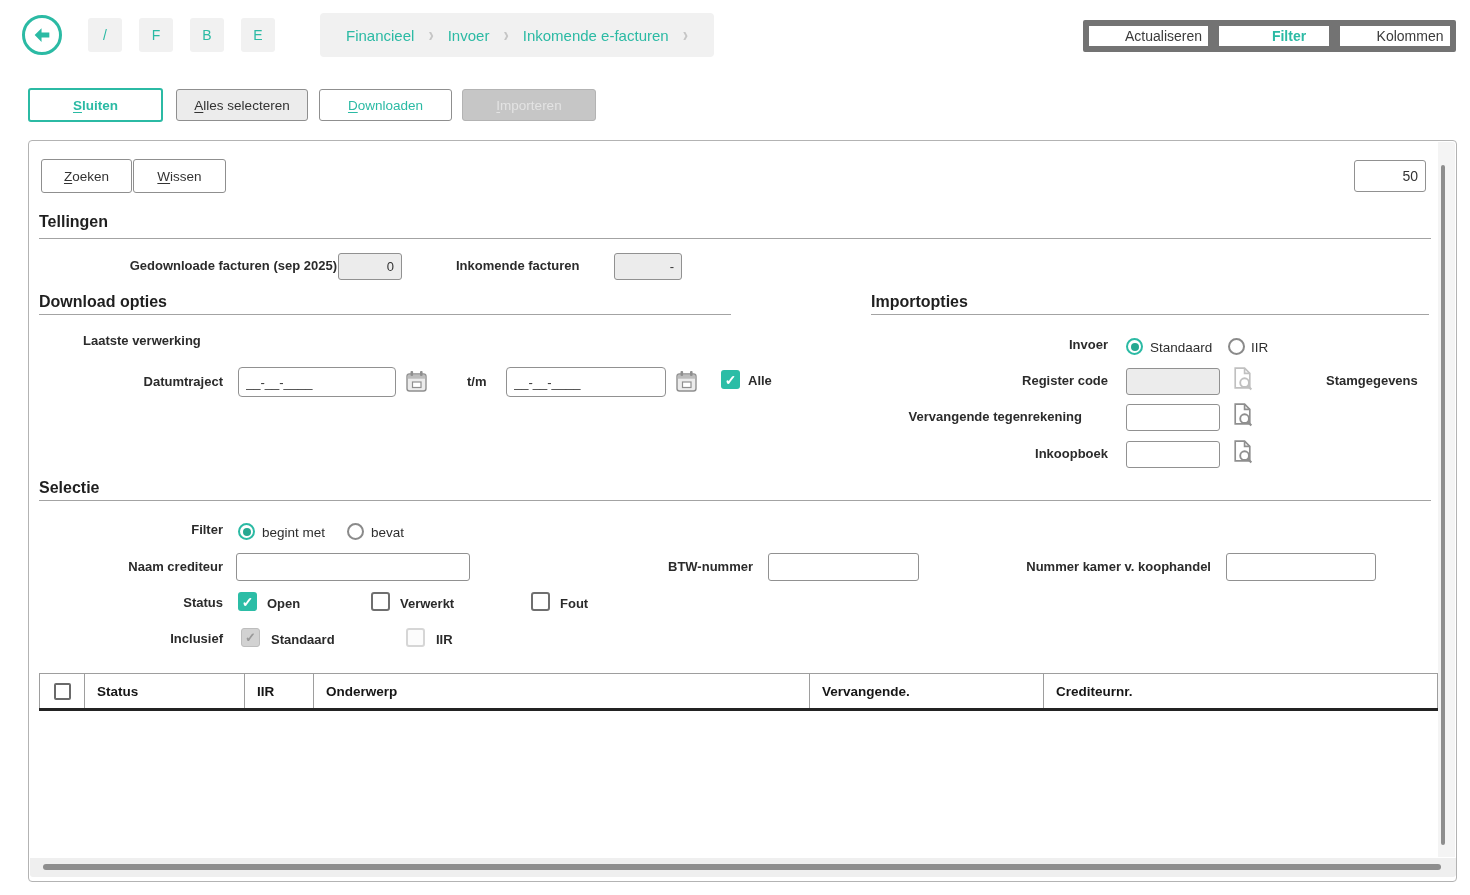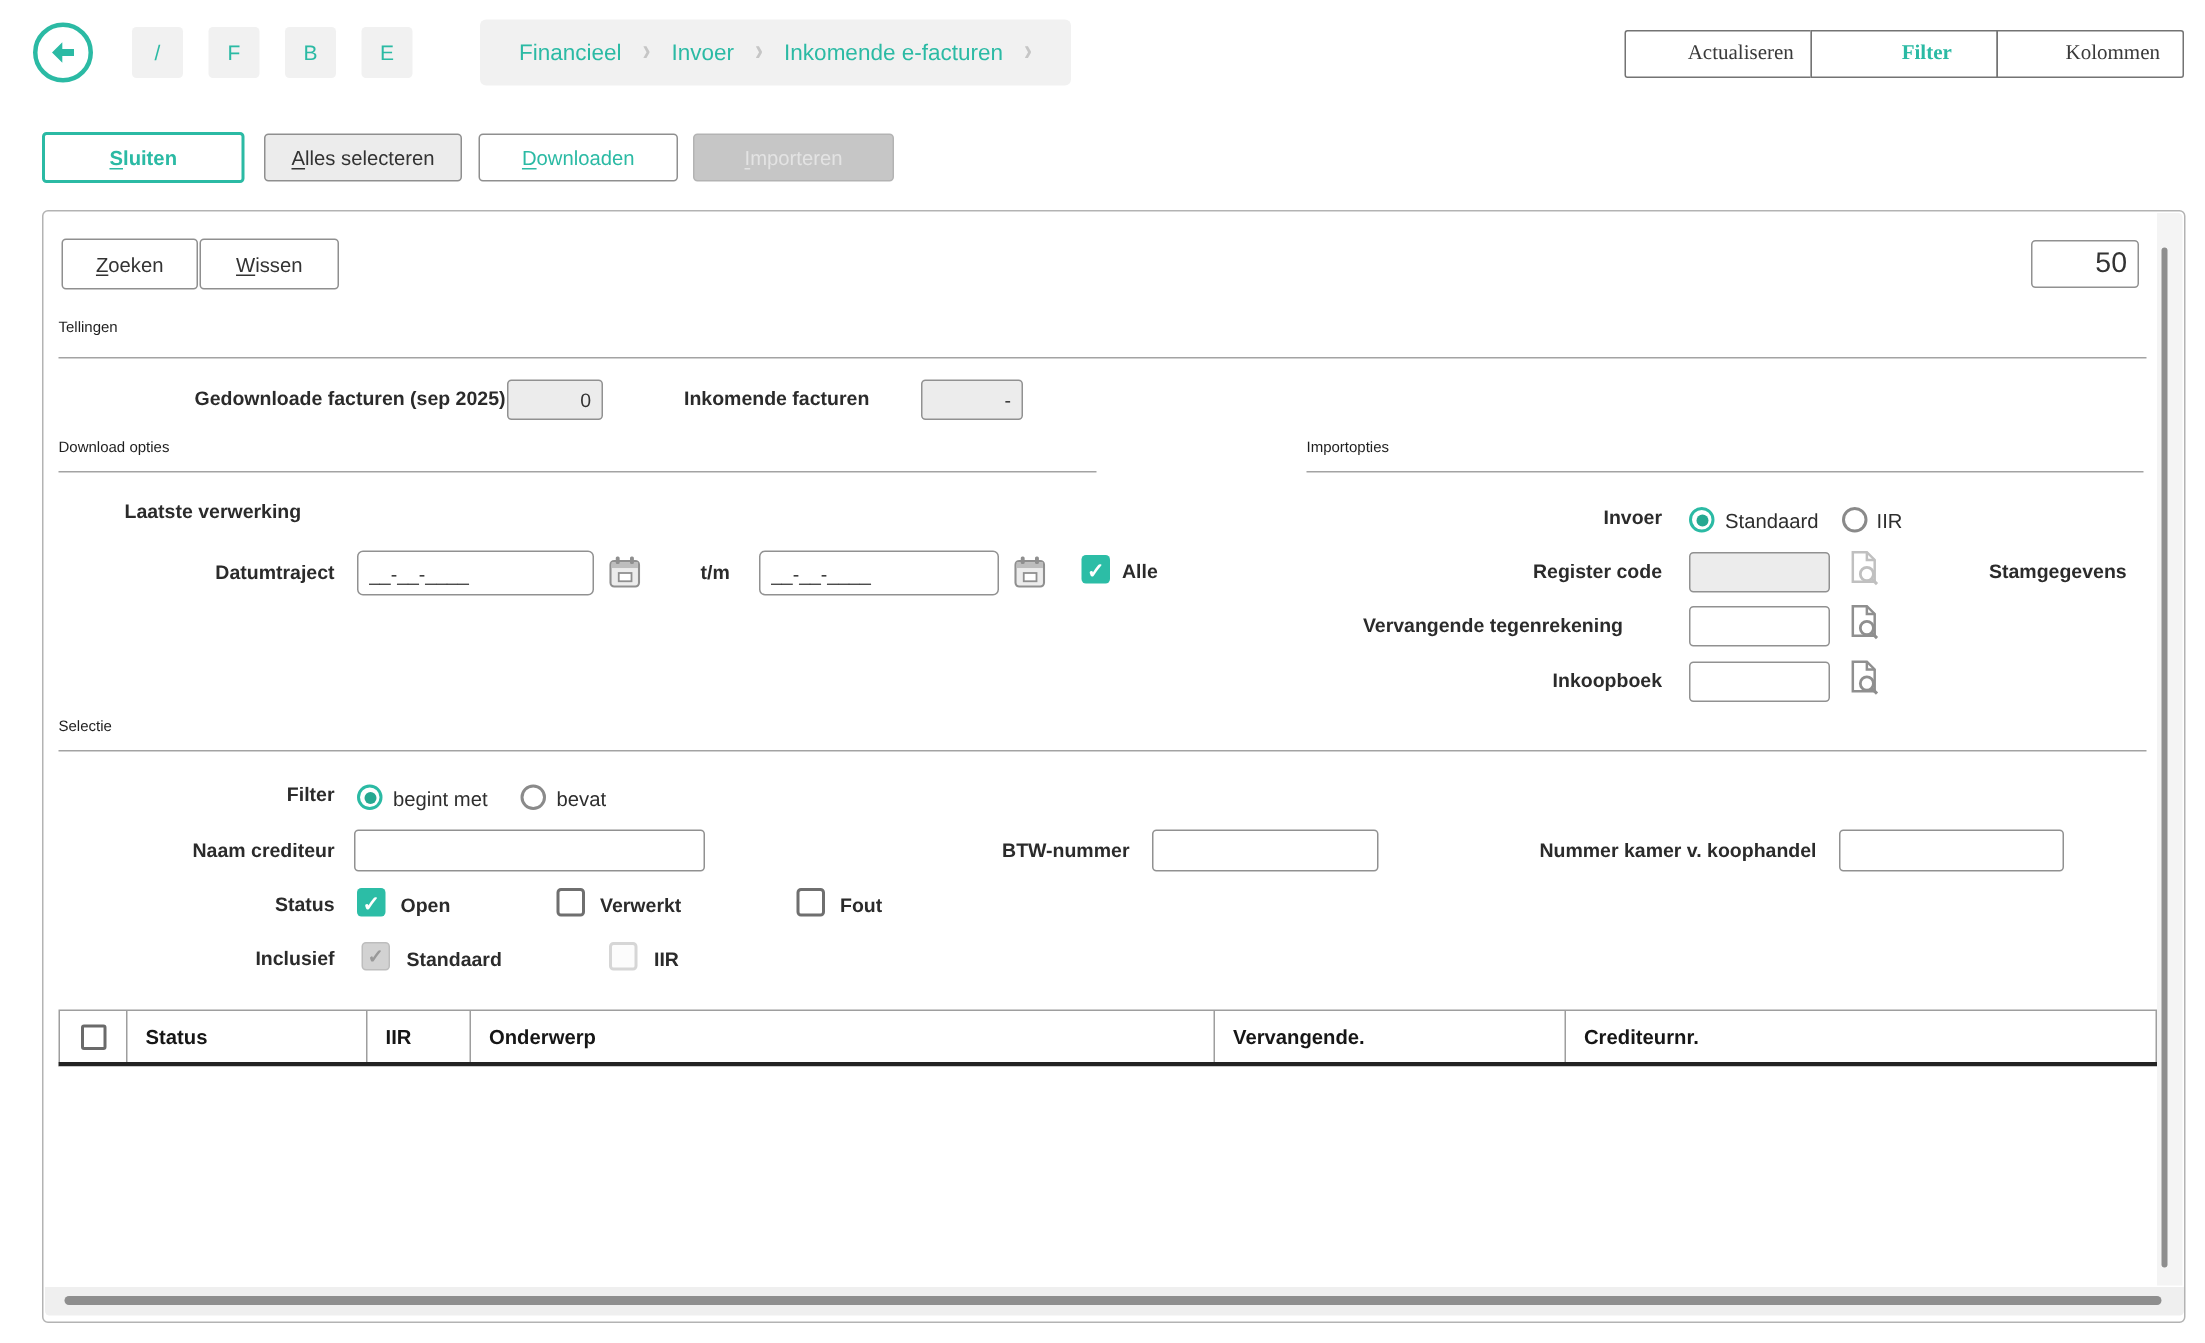--- a/index.html
+++ b/index.html
@@ -23,23 +23,23 @@
     display:flex;align-items:center;justify-content:center;
   }
   .breadcrumb{
     left:320px;top:13px;height:44px;background:#f1f1f1;border-radius:4px;
     display:flex;align-items:center;padding:15px 26px;gap:14px;
   }
   .crumb{color:var(--accent);font-size:15px;cursor:pointer;white-space:nowrap}
   .crumb-sep{color:#c6c6c6;font-size:16px;font-weight:bold;transform:scaleY(1.25)}
   .top-actions{left:1083px;top:20px;width:373px;height:32px;display:flex}
   .topaction{
-    flex:1;background:#fff;border:1px solid #737373;margin-left:-1px;
+    flex:1;background:#fff;border:6px solid #737373;margin-left:-1px;
     display:flex;align-items:center;justify-content:center;
-    font-size:14px;color:#3a3a3a;font-family:Liberation Serif, serif;cursor:pointer;padding-left:36px;
+    font-size:14px;color:#3a3a3a;font-family:Liberation Sans, sans-serif;cursor:pointer;padding-left:36px;
   }
   .topaction:first-child{margin-left:0;border-radius:2px 0 0 2px}
   .topaction:last-child{border-radius:0 2px 2px 0}
   .topaction.active{color:var(--accent);font-weight:bold}
   
   .btn{
     display:flex;align-items:center;justify-content:center;
     font-size:13.5px;font-family:inherit;cursor:pointer;
     background:#fff;border:1px solid #8f8f8f;border-radius:3px;color:#333;
   }
@@ -47,21 +47,21 @@
   .btn-primary{border:2px solid var(--accent);color:var(--accent);font-weight:bold}
   .btn-gray{background:#ececec}
   .btn-tealtext{color:var(--accent)}
   .btn-disabled{background:#c6c6c6;color:#e3e3e3;border-color:#b3b3b3;cursor:default}
   
   #panel{
     left:28px;top:140px;width:1429px;height:742px;background:#fff;
     border:1px solid #b3b3b3;border-radius:4px;
   }
   #panel .abs{position:absolute}
-  .sect-title{font-weight:normal;font-size:10px;color:#1f1f1f;white-space:nowrap}
+  .sect-title{font-weight:bold;font-size:16px;color:#1f1f1f;white-space:nowrap}
   .hr{height:1px;background:#a3a3a3}
   .label{font-weight:bold;font-size:13px;color:#2b2b2b;white-space:nowrap}
   .label.r{text-align:right}
   .input{
     border:1px solid #919191;border-radius:3px;background:#fff;
     font-size:13px;padding:0 7px;font-family:inherit;color:#333;outline:none;
   }
   .input.dis{background:#ececec}
   .input.num{text-align:right}
   .opt{font-size:13.5px;color:#2e2e2e;white-space:nowrap}
@@ -128,21 +128,21 @@
 
 <button class="abs btn btn-primary" style="left:28px;top:88px;width:135px;height:34px"><u>S</u>luiten</button>
 <button class="abs btn btn-gray" style="left:176px;top:89px;width:132px;height:32px"><u>A</u>lles selecteren</button>
 <button class="abs btn btn-tealtext" style="left:319px;top:89px;width:133px;height:32px"><u>D</u>ownloaden</button>
 <button class="abs btn btn-disabled" style="left:462px;top:89px;width:134px;height:32px"><u>I</u>mporteren</button>
 
 <div id="panel" class="abs">
 
   <button class="btn abs" style="left:12px;top:18px;width:91px;height:34px"><u>Z</u>oeken</button>
   <button class="btn abs" style="left:104px;top:18px;width:93px;height:34px"><u>W</u>issen</button>
-  <input class="input num abs" style="left: 1325px; top: 19px; width: 72px; height: 32px; font-size: 19px;" value="50">
+  <input class="input num abs" style="left: 1325px; top: 19px; width: 72px; height: 32px; font-size: 14px;" value="50">
 
   <div class="sect-title abs" style="left:10px;top:72px">Tellingen</div>
   <div class="hr abs" style="left:10px;top:97px;width:1392px"></div>
 
   <div class="label r abs" style="left:40px;top:117px;width:268px">Gedownloade facturen (sep 2025)</div>
   <input class="input dis num abs" style="left: 309px; top: 112px; width: 64px; height: 27px;" disabled="" value="0">
   <div class="label abs" style="left:427px;top:117px">Inkomende facturen</div>
   <input class="input dis num abs" style="left: 585px; top: 112px; width: 68px; height: 27px;" disabled="" value="-">
 
   <div class="sect-title abs" style="left:10px;top:152px">Download opties</div>

